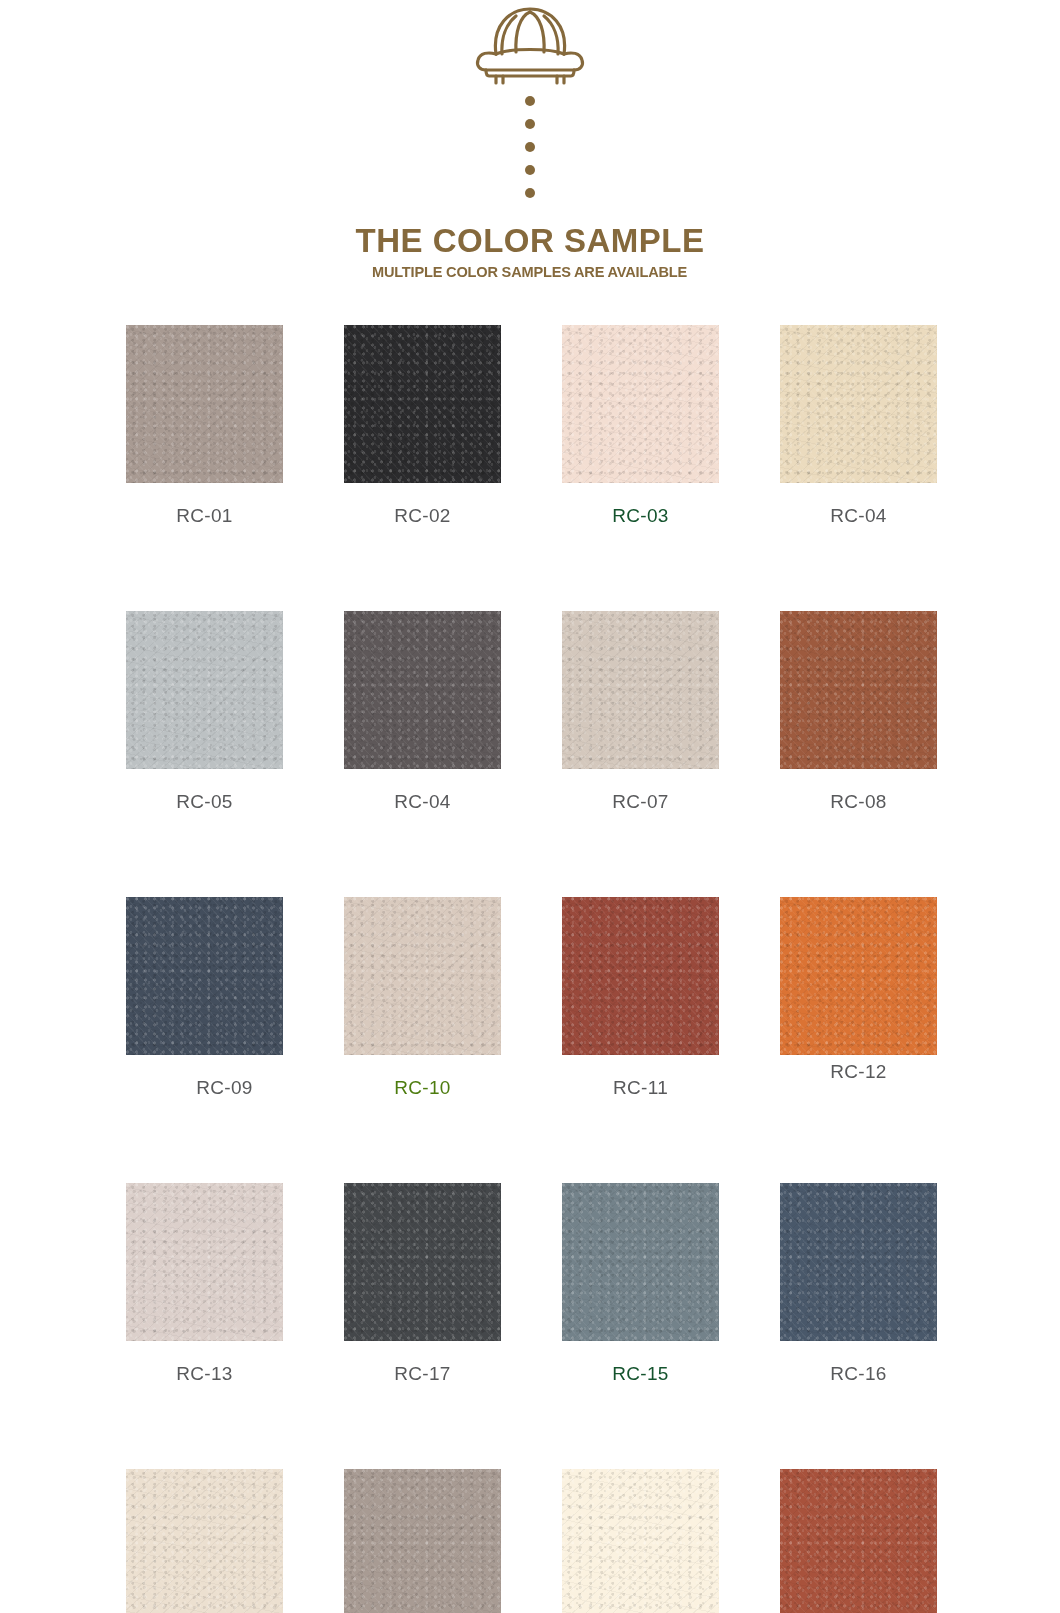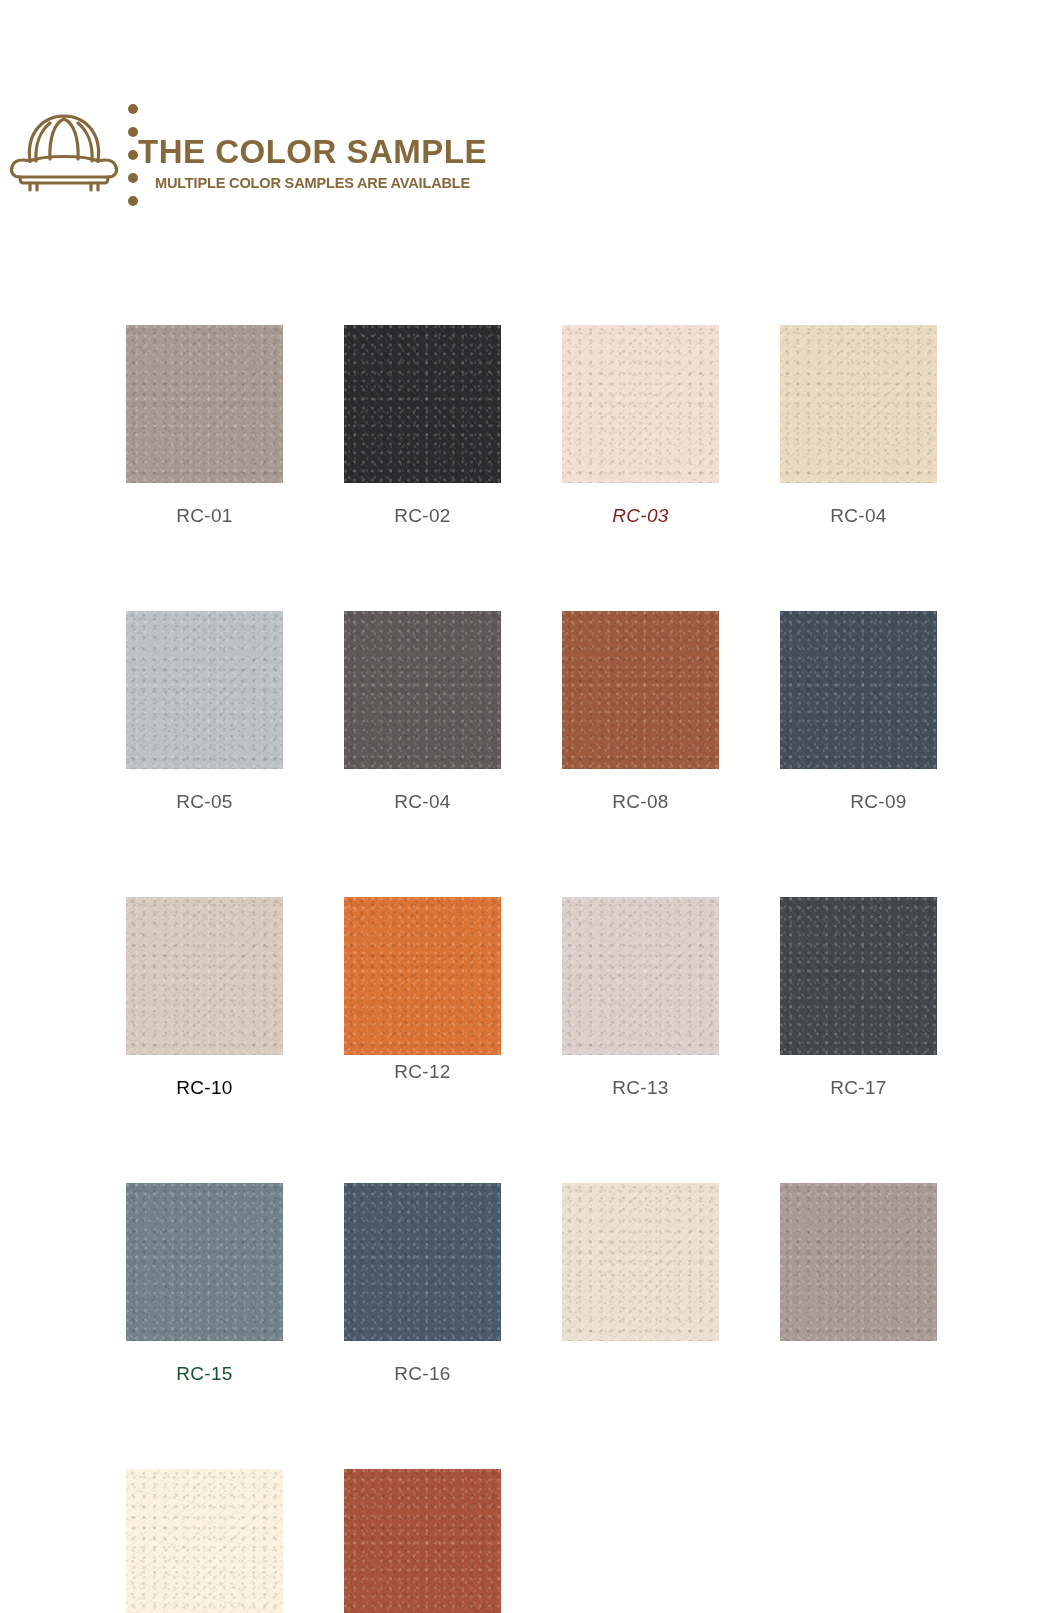--- a/index.html
+++ b/index.html
@@ -21,21 +21,21 @@
   }
 
   
   .header {
     position: absolute;
     top: 0;
     left: 0;
     width: 1060px;
     height: 300px;
     display: flex;
-    flex-direction: row;
+    flex-direction: column;
     align-items: center;
   }
 
   .logo-mark {
     margin-top: 4px;
     width: 128px;
     height: 82px;
     display: block;
   }
 
@@ -192,45 +192,53 @@
       <div class="swatch-cell">
         <div class="swatch-chip" style="background-color: rgb(168, 154, 146);"></div>
         <div class="swatch-label" style="color: rgb(88, 89, 91);">RC-01</div>
       </div>
       <div class="swatch-cell">
         <div class="swatch-chip" style="background-color: rgb(43, 43, 45);"></div>
         <div class="swatch-label" style="color: rgb(88, 89, 91);">RC-02</div>
       </div>
       <div class="swatch-cell">
         <div class="swatch-chip" style="background-color: rgb(243, 222, 210);"></div>
-        <div class="swatch-label" style="color: #7f1d1d; font-style: italic;">RC-03</div>
+        <div class="swatch-label" style="color: #14532d;">RC-03</div>
       </div>
       <div class="swatch-cell">
         <div class="swatch-chip" style="background-color: rgb(235, 219, 190);"></div>
         <div class="swatch-label" style="color: rgb(88, 89, 91);">RC-04</div>
       </div>
       <div class="swatch-cell">
         <div class="swatch-chip" style="background-color: rgb(188, 193, 195);"></div>
         <div class="swatch-label" style="color: rgb(88, 89, 91);">RC-05</div>
       </div>
       <div class="swatch-cell">
         <div class="swatch-chip" style="background-color: rgb(94, 88, 89);"></div>
         <div class="swatch-label" style="color: rgb(88, 89, 91);">RC-04</div>
       </div>
       <div class="swatch-cell">
+        <div class="swatch-chip" style="background-color: rgb(212, 200, 189);"></div>
+        <div class="swatch-label" style="color: rgb(88, 89, 91);">RC-07</div>
+      </div>
+      <div class="swatch-cell">
         <div class="swatch-chip" style="background-color: rgb(157, 90, 62);"></div>
         <div class="swatch-label" style="color: rgb(88, 89, 91); text-align: center;">RC-08</div>
       </div>
       <div class="swatch-cell">
         <div class="swatch-chip" style="background-color: rgb(67, 78, 93);"></div>
         <div class="swatch-label" style="color: rgb(88, 89, 91); margin-left: 40px;">RC-09</div>
       </div>
       <div class="swatch-cell">
         <div class="swatch-chip" style="background-color: rgb(217, 202, 190);"></div>
-        <div class="swatch-label" style="color: #000000;">RC-10</div>
+        <div class="swatch-label" style="color: #4d7c0f;">RC-10</div>
+      </div>
+      <div class="swatch-cell">
+        <div class="swatch-chip" style="background-color: rgb(153, 73, 59);"></div>
+        <div class="swatch-label" style="color: rgb(88, 89, 91);">RC-11</div>
       </div>
       <div class="swatch-cell">
         <div class="swatch-chip" style="background-color: rgb(219, 115, 52);"></div>
         <div class="swatch-label" style="color: rgb(88, 89, 91); margin-top: 6px;">RC-12</div>
       </div>
       <div class="swatch-cell">
         <div class="swatch-chip" style="background-color: rgb(220, 208, 203);"></div>
         <div class="swatch-label" style="color: rgb(88, 89, 91);">RC-13</div>
       </div>
       <div class="swatch-cell">

